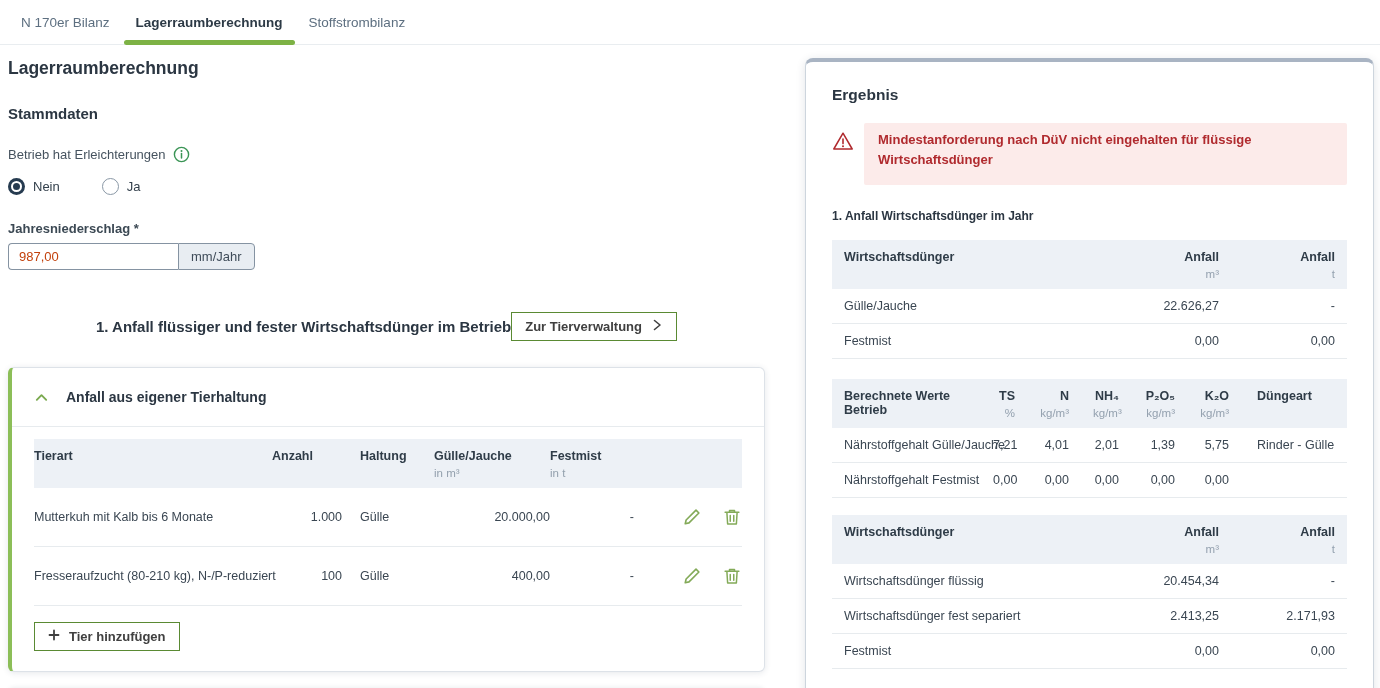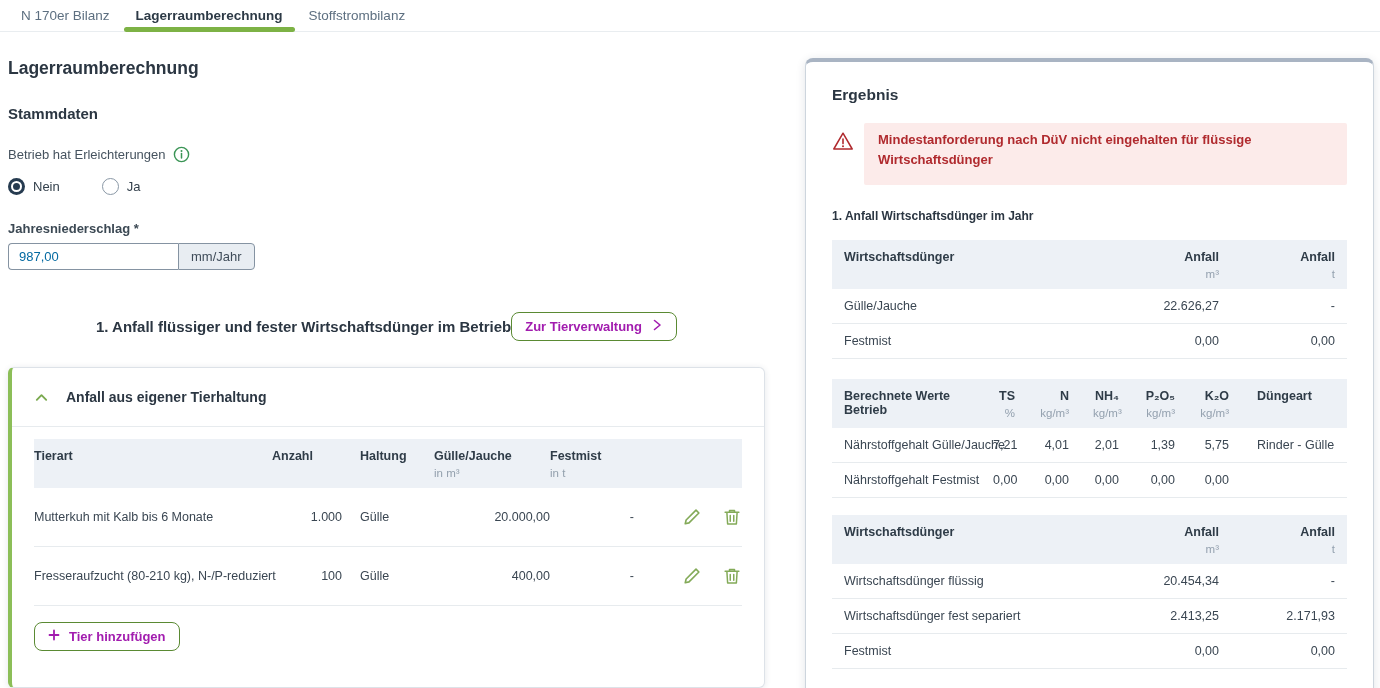--- a/index.html
+++ b/index.html
@@ -6,21 +6,21 @@
   html,body { margin:0; padding:0; }
   body {
     width:1380px; height:688px; overflow:hidden;
     background:#ffffff;
     font-family:"Liberation Sans", sans-serif;
     color:#3a4652;
   }
   .viewport { position:relative; width:1380px; height:688px; overflow:hidden; }
 
   
-  .tabbar { display:flex; align-items:stretch; height:32px; border-bottom:1px solid #e9edf0; padding-left:8px; }
+  .tabbar { display:flex; align-items:stretch; height:45px; border-bottom:1px solid #e9edf0; padding-left:8px; }
   .tab { position:relative; display:flex; align-items:center; padding:0 13px; font-size:13.5px; color:#5d6f80; cursor:pointer; }
   .tab.active { color:#2d3a46; font-weight:bold; }
   .tab.active::after { content:""; position:absolute; left:1px; right:1px; bottom:-1px; height:5px; background:#7db245; border-radius:4px; }
 
   
   .left-col { position:absolute; top:41px; left:8px; width:757px; }
   .page-title { margin:17px 0 0; font-size:17.5px; font-weight:bold; color:#2b3642; }
   .h2 { margin:26px 0 0; font-size:15px; font-weight:bold; color:#2b3642; }
   .field-label-row { display:flex; align-items:center; gap:7px; margin-top:24px; font-size:13px; color:#46535f; }
   .info-icon { width:17px; height:17px; color:#3a9455; display:inline-flex; }
@@ -31,32 +31,32 @@
   .radio { width:17px; height:17px; border-radius:50%; position:relative; flex:none; }
   .radio.sel { background:#263b50; }
   .radio.sel::after { content:""; position:absolute; inset:3px; border:2px solid #fff; border-radius:50%; }
   .radio.unsel { border:1.5px solid #8a98a6; background:#fff; }
   .radio-label { margin-left:8px; font-size:13px; color:#33404c; }
 
   .input-label { margin-top:26px; font-size:13px; font-weight:600; color:#3c4954; }
   .input-group { display:flex; margin-top:7px; height:27px; }
   .input-group input {
     width:170px; height:27px; border:1px solid #8593a2; border-right:none;
-    border-radius:4px 0 0 4px; padding:0 10px; font-size:13px; color:#0369a1;
+    border-radius:4px 0 0 4px; padding:0 10px; font-size:13px; color:#c2410c;
     font-family:"Liberation Sans", sans-serif; outline:none;
   }
   .input-addon {
     display:flex; align-items:center; padding:0 12px; background:#e8edf2;
     border:1px solid #8593a2; border-radius:0 4px 4px 0; font-size:13px; color:#3f4c59;
   }
 
   .section-row { display:flex; justify-content:center; align-items:center; margin-top:42px; }
   .btn-outline {
     display:inline-flex; align-items:center; gap:9px; background:#fff;
-    border:1px solid #5a8a33; border-radius:8px; color:#a21caf; font-weight:bold;
+    border:1px solid #5a8a33; border-radius:0; color:#404040; font-weight:bold;
     font-size:13px; padding:6px 13px; cursor:pointer; font-family:"Liberation Sans", sans-serif;
   }
   .btn-outline svg { width:12px; height:12px; }
 
   .card {
     margin-top:26px; background:#fff; border:1px solid #dde2e8; border-left:4px solid #8cbe58;
     border-radius:6px; box-shadow:0 1px 6px rgba(40,60,80,.12);
   }
   .card-header { display:flex; align-items:center; gap:17px; padding:21px 22px; border-bottom:1px solid #e7ebee; cursor:pointer; }
   .collapse-icon { width:15px; height:15px; color:#7aa94e; display:inline-flex; }
@@ -69,21 +69,21 @@
   table.animals td { padding:19px 0; border-bottom:1px solid #e7ebee; font-size:12.5px; color:#3a4652; white-space:nowrap; }
   .col-anzahl { width:70px; text-align:right; }
   .col-haltung { width:92px; padding-left:18px !important; text-align:left; }
   .col-guelle { width:116px; text-align:right; }
   .col-festmist { width:84px; text-align:right; }
   .col-actions { width:108px; }
   td.col-actions { padding-right:2px; }
   .row-actions { display:flex; justify-content:flex-end; gap:20px; }
   .icon-btn { width:20px; height:20px; color:#83aa58; cursor:pointer; display:inline-flex; background:none; border:none; padding:0; }
   .icon-btn svg { width:20px; height:20px; }
-  .add-btn-wrap { padding:16px 22px 36px; }
+  .add-btn-wrap { padding:16px 22px 20px; }
 
   .card.sliver { margin-top:16px; height:32px; border-bottom:none; border-radius:6px 6px 0 0; box-shadow:0 -1px 4px rgba(40,60,80,.08); }
 
   
   .result-panel {
     position:absolute; left:805px; top:58px; width:569px; height:680px;
     background:#fff; border:1px solid #cdd5dd; border-top:4px solid #a9b4c3;
     border-radius:8px; box-shadow:0 2px 10px rgba(40,60,80,.14);
     padding:24px 26px;
   }

